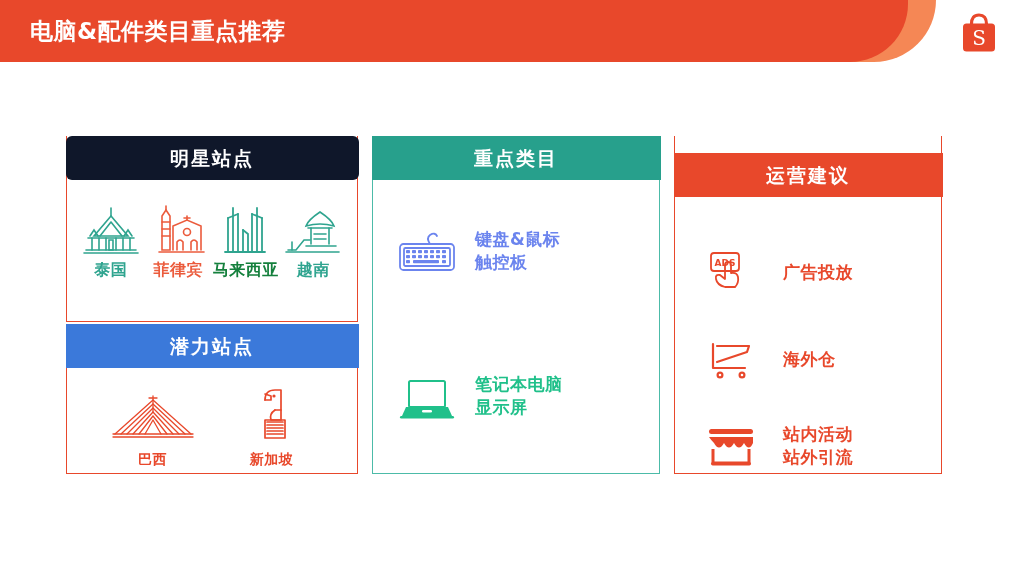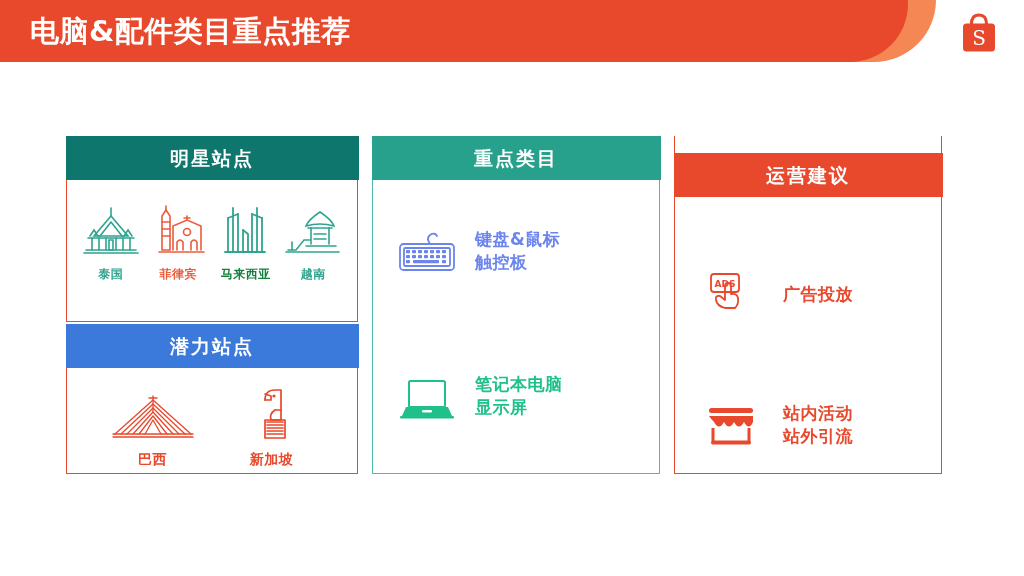--- a/index.html
+++ b/index.html
@@ -38,21 +38,21 @@
     top: 0;
     width: 908px;
     height: 62px;
     background: #E8482B;
     border-bottom-right-radius: 58px 58px;
   }
   .banner-title {
     position: absolute;
     left: 30px;
     top: 16px;
-    font-size: 29px;
+    font-size: 23px;
     font-weight: bold;
     color: #ffffff;
     letter-spacing: 0.5px;
     line-height: 30px;
     white-space: nowrap;
   }
   .logo {
     position: absolute;
     left: 958px;
     top: 11px;
@@ -85,23 +85,24 @@
   
   #panel-star {
     left: 66px;
     top: 136px;
     width: 292px;
     height: 186px;
     border: 1.5px solid #E8482B;
     border-top: none;
   }
   #panel-star .panel-head {
-    background: #0f766e;
+    background: #0f172a;
     margin: 0 -1.5px;
     width: calc(100% + 3px);
+    border-radius: 6px;
   }
   #panel-potential {
     left: 66px;
     top: 324px;
     width: 292px;
     height: 150px;
     border: 1.5px solid #E8482B;
     border-top: none;
   }
   #panel-potential .panel-head {
@@ -148,22 +149,21 @@
     padding: 22px 10px 0 10px;
   }
   .landmark {
     display: flex;
     flex-direction: column;
     align-items: center;
     width: 68px;
   }
   .landmark svg { display: block; }
   .landmark-label {
-    margin-top: 6px;
-    font-size: 12px;
+    font-size: 16px;
     font-weight: bold;
     letter-spacing: 0.5px;
     white-space: nowrap;
   }
 
   .potential-row {
     display: flex;
     justify-content: space-around;
     align-items: flex-end;
     padding: 16px 26px 0 26px;
@@ -465,20 +465,35 @@
               <path d="M22 40 Q14 38 13 32 Q12 27 17 28 L22 32 L22 18 Q22 15 25 15 Q28 15 28 18 L28 26 Q34 25 35 30 Q36 36 32 40 Z"></path>
             </g>
             <text x="22" y="19" text-anchor="middle" font-family="DejaVu Sans, sans-serif" font-size="9" font-weight="bold" fill="#E8482B">ADS</text>
           </svg>
         </span>
         <span class="ops-text">
           <div>广告投放</div>
         </span>
       </div>
 
+      <div class="ops-row">
+        <span class="ops-icon">
+          <svg width="56" height="48" viewBox="0 0 56 48">
+            <g fill="none" stroke="#E8482B" stroke-width="2.2" stroke-linecap="round" stroke-linejoin="round">
+              <path d="M10 8 L10 32 L42 32"></path>
+              <path d="M14 26 L44 16 L46 10 L14 10"></path>
+              <circle cx="17" cy="39" r="2.4"></circle>
+              <circle cx="39" cy="39" r="2.4"></circle>
+            </g>
+          </svg>
+        </span>
+        <span class="ops-text">
+          <div>海外仓</div>
+        </span>
+      </div>
 
       <div class="ops-row">
         <span class="ops-icon">
           <svg width="60" height="50" viewBox="0 0 60 50">
             <rect x="8" y="8" width="44" height="5" rx="2.5" fill="#E8482B"></rect>
             <path d="M8 16 L52 16 L52 22 Q48 31 43 22 Q38 31 33 22 Q28 31 23 22 Q18 31 13 22 Q10 19 8 16 Z" fill="#E8482B"></path>
             <path d="M12 28 L12 42 L48 42 L48 28" fill="none" stroke="#E8482B" stroke-width="3" stroke-linejoin="round"></path>
             <rect x="10" y="41" width="40" height="3.4" rx="1.7" fill="#E8482B"></rect>
           </svg>
         </span>

